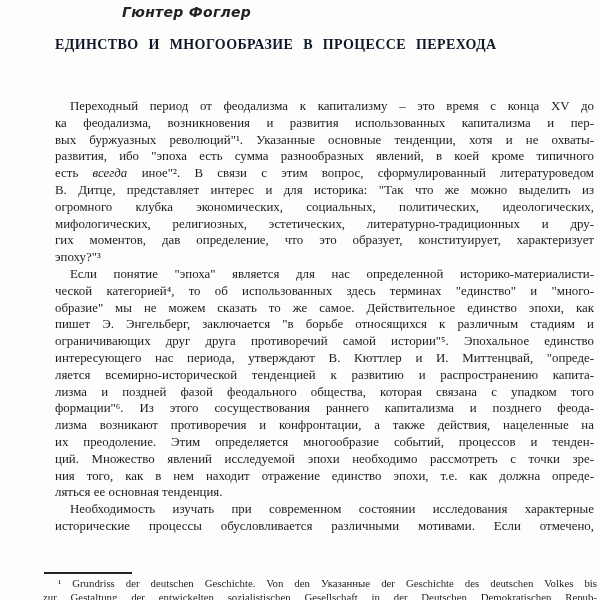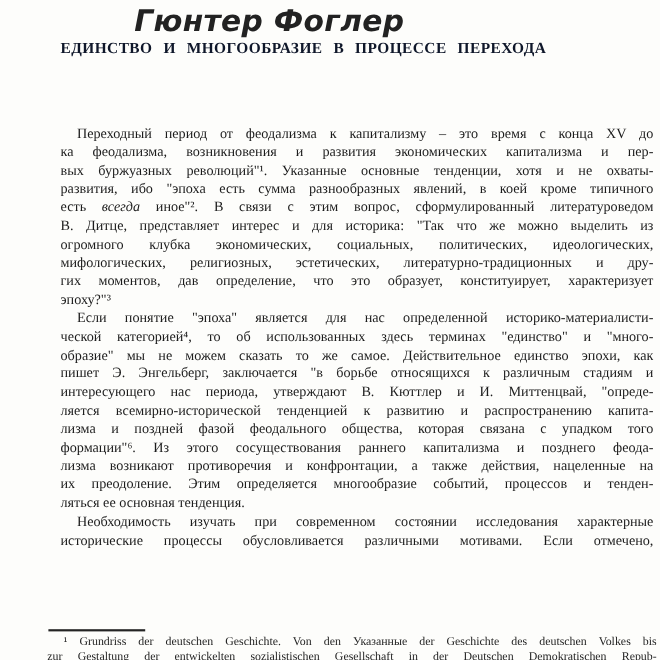--- a/index.html
+++ b/index.html
@@ -4,30 +4,30 @@
 <style>
   html,body { margin:0; padding:0; background:#e8e8e6; }
   .page {
     position:relative; width:600px; height:600px; margin:0 auto;
     background:#fdfdfb; overflow:hidden;
     font-family:"Liberation Serif", serif; color:#1e1e1e;
   }
   .author {
     position:absolute; left:122px; top:4px;
     font-family:"DejaVu Sans", sans-serif;
-    font-style:italic; font-weight:700; font-size:27px; letter-spacing:0.3px;
+    font-style:italic; font-weight:700; font-size:14px; letter-spacing:0.3px;
     color:#222;
   }
   .title {
     position:absolute; left:55px; top:36px; width:505px;
     font-weight:bold; font-size:14px; line-height:17px;
     letter-spacing:0.4px; word-spacing:6px; color:#0f172a;
   }
   .bodytext {
-    position:absolute; left:55px; top:113px; width:539px;
+    position:absolute; left:55px; top:98px; width:539px;
     font-size:12.9px; line-height:16.8px; color:#1c1c1c;
   }
   .line {
     text-align:justify; text-align-last:justify;
     height:16.8px; overflow:hidden;
   }
   .line.end { text-align-last:left; }
   .para .line:first-child { text-indent:15px; }
   .it { font-style:italic; }
   .rule {
@@ -47,41 +47,44 @@
 <div class="page">
   <div class="author">Гюнтер Фоглер</div>
 
   <div class="title">
     <div>ЕДИНСТВО И МНОГООБРАЗИЕ В ПРОЦЕССЕ ПЕРЕХОДА</div>
   </div>
 
   <div class="bodytext">
       <div class="para">
         <div class="line"><span>Переходный период от феодализма к капитализму – это время с конца XV до</span></div>
-        <div class="line"><span>ка феодализма, возникновения и развития экономических капитализма и пер-</span></div>
+        <div class="line"><span>ка феодализма, возникновения и развития использованных капитализма и пер-</span></div>
         <div class="line"><span>вых буржуазных революций"¹. Указанные основные тенденции, хотя и не охваты-</span></div>
         <div class="line"><span>развития, ибо "эпоха есть сумма разнообразных явлений, в коей кроме типичного</span></div>
         <div class="line"><span>есть </span><span class="it">всегда</span><span> иное"². В связи с этим вопрос, сформулированный литературоведом</span></div>
         <div class="line"><span>В. Дитце, представляет интерес и для историка: "Так что же можно выделить из</span></div>
         <div class="line"><span>огромного клубка экономических, социальных, политических, идеологических,</span></div>
         <div class="line"><span>мифологических, религиозных, эстетических, литературно-традиционных и дру-</span></div>
         <div class="line"><span>гих моментов, дав определение, что это образует, конституирует, характеризует</span></div>
         <div class="line end"><span>эпоху?"³</span></div>
       </div>
       <div class="para">
         <div class="line"><span>Если понятие "эпоха" является для нас определенной историко-материалисти-</span></div>
         <div class="line"><span>ческой категорией⁴, то об использованных здесь терминах "единство" и "много-</span></div>
         <div class="line"><span>образие" мы не можем сказать то же самое. Действительное единство эпохи, как</span></div>
         <div class="line"><span>пишет Э. Энгельберг, заключается "в борьбе относящихся к различным стадиям и</span></div>
+        <div class="line"><span>ограничивающих друг друга противоречий самой истории"⁵. Эпохальное единство</span></div>
         <div class="line"><span>интересующего нас периода, утверждают В. Кюттлер и И. Миттенцвай, "опреде-</span></div>
         <div class="line"><span>ляется всемирно-исторической тенденцией к развитию и распространению капита-</span></div>
         <div class="line"><span>лизма и поздней фазой феодального общества, которая связана с упадком того</span></div>
         <div class="line"><span>формации"⁶. Из этого сосуществования раннего капитализма и позднего феода-</span></div>
         <div class="line"><span>лизма возникают противоречия и конфронтации, а также действия, нацеленные на</span></div>
         <div class="line"><span>их преодоление. Этим определяется многообразие событий, процессов и тенден-</span></div>
+        <div class="line"><span>ций. Множество явлений исследуемой эпохи необходимо рассмотреть с точки зре-</span></div>
+        <div class="line"><span>ния того, как в нем находит отражение единство эпохи, т.е. как должна опреде-</span></div>
         <div class="line end"><span>ляться ее основная тенденция.</span></div>
       </div>
       <div class="para">
         <div class="line"><span>Необходимость изучать при современном состоянии исследования характерные</span></div>
         <div class="line"><span>исторические процессы обусловливается различными мотивами. Если отмечено,</span></div>
       </div>
     </div>
 
   <div class="rule"></div>
 

